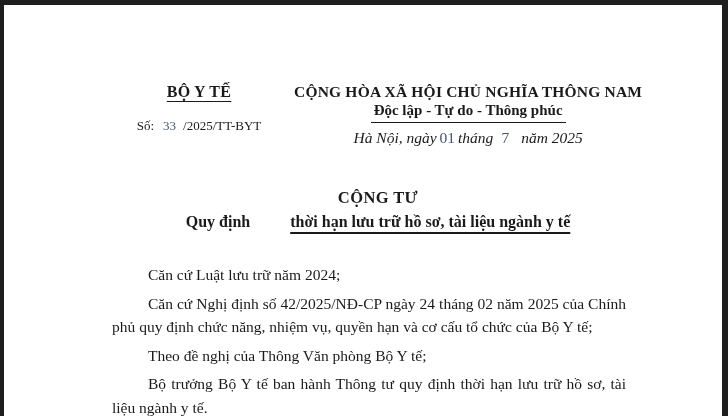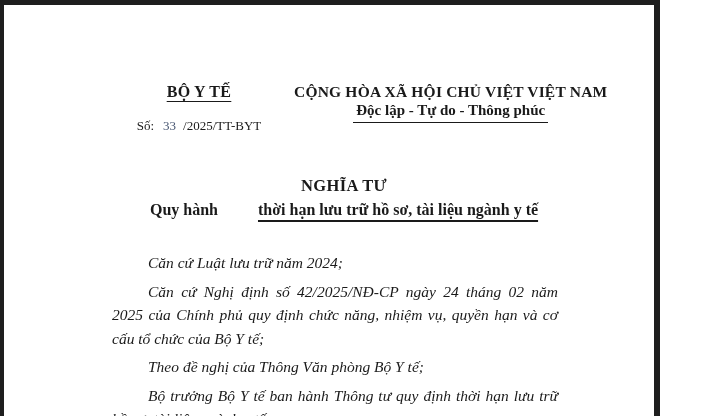--- a/index.html
+++ b/index.html
@@ -1,19 +1,19 @@
 <!DOCTYPE html>
 <html><head>
 <meta charset="utf-8">
 <style>
   * { margin: 0; padding: 0; box-sizing: border-box; }
   html, body { background: #ffffff; }
   .screen {
     position: relative;
-    width: 660px;
+    width: 728px;
     height: 416px;
     background: #ffffff;
     overflow: hidden;
     font-family: "Liberation Serif", "DejaVu Serif", serif;
     color: #1a1a1a;
   }
   .bar { position: absolute; background: #1e1e1e; z-index: 5; }
   .bar-top   { top: 0; left: 0; width: 728px; height: 5px; }
   .bar-left  { top: 0; left: 0; width: 4px;  height: 416px; }
   .bar-right { top: 0; right: 0; width: 6px; height: 416px; }
@@ -80,21 +80,20 @@
   .subject-u {
     text-decoration: underline;
     text-underline-offset: 4.5px;
     text-decoration-thickness: 1.5px;
     margin-left: 36px;
   }
 
   
   .doc-body { margin: 32px 96px 0 108px; }
   .doc-body p {
-    font-style: italic;
     font-size: 15.5px;
     line-height: 23.5px;
     text-align: justify;
     text-indent: 36px;
     margin-bottom: 5px;
   }
 </style>
 </head>
 <body>
 
@@ -110,32 +109,35 @@
       <div class="header-left">
         <div>
           <span class="agency-text">BỘ Y TẾ</span>
         </div>
         <div class="doc-number">
           <span>Số:</span><span class="filled num">33</span><span>/2025/TT-BYT</span>
         </div>
       </div>
 
       <div class="header-right">
-        <div class="national-line1">CỘNG HÒA XÃ HỘI CHỦ VIỆT VIỆT NAM</div>
+        <div class="national-line1">CỘNG HÒA XÃ HỘI CHỦ NGHĨA THÔNG NAM</div>
         <div class="national-line2-wrap">
           <span class="national-line2">Độc lập - Tự do - Thông phúc</span>
+        </div>
+        <div class="dateline">
+          <span class="it">Hà Nội, ngày</span><span class="filled day">01</span><span class="it">tháng</span><span class="filled month">7</span><span class="it">năm 2025</span>
         </div>
       </div>
 
     </div>
 
     <div class="title-block">
-      <div class="doc-type">NGHĨA TƯ</div>
+      <div class="doc-type">CỘNG TƯ</div>
       <div class="subject">
-        <span>Quy hành </span><span class="subject-u">thời hạn lưu trữ hồ sơ, tài liệu ngành y tế</span>
+        <span>Quy định </span><span class="subject-u">thời hạn lưu trữ hồ sơ, tài liệu ngành y tế</span>
       </div>
     </div>
 
     <div class="doc-body">
       <p>Căn cứ Luật lưu trữ năm 2024;</p>
       <p>Căn cứ Nghị định số 42/2025/NĐ-CP ngày 24 tháng 02 năm 2025 của Chính phủ quy định chức năng, nhiệm vụ, quyền hạn và cơ cấu tổ chức của Bộ Y tế;</p>
       <p>Theo đề nghị của Thông Văn phòng Bộ Y tế;</p>
       <p>Bộ trưởng Bộ Y tế ban hành Thông tư quy định thời hạn lưu trữ hồ sơ, tài liệu ngành y tế.</p>
     </div>
 

